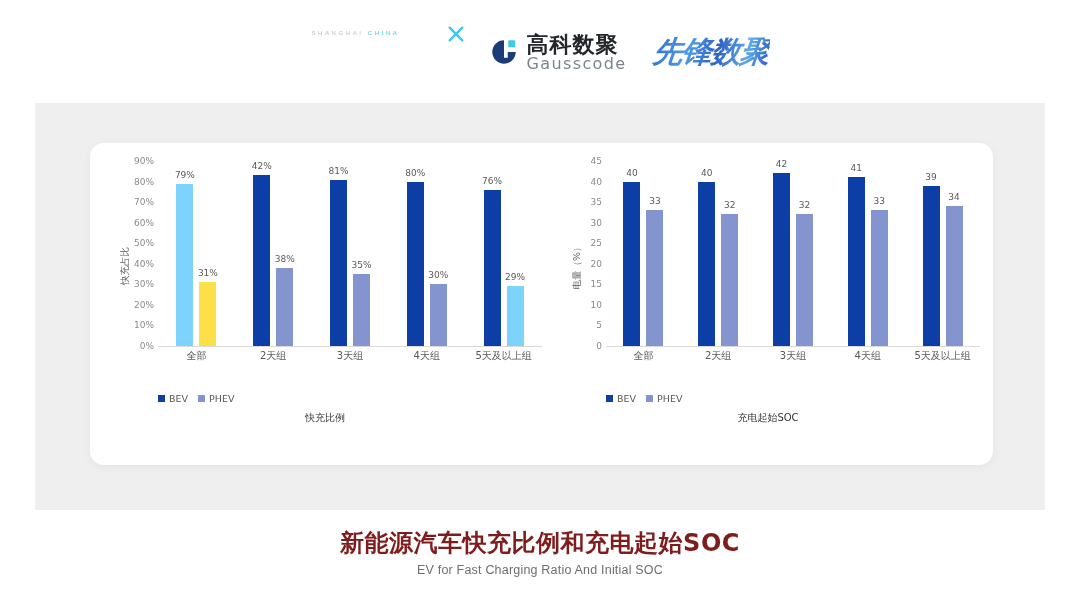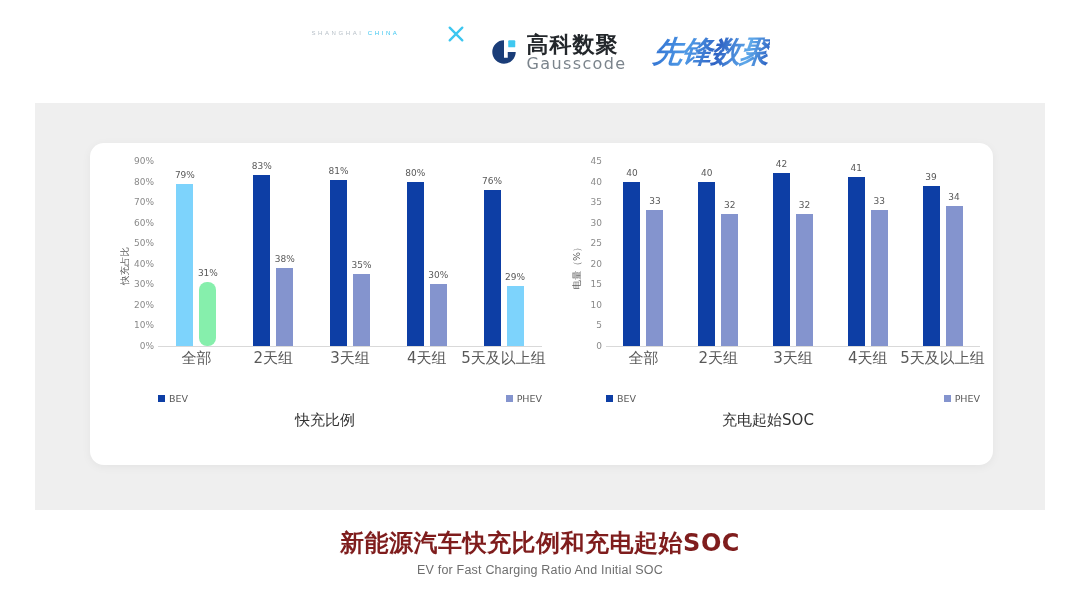--- a/index.html
+++ b/index.html
@@ -171,49 +171,49 @@
 
   .xticks {
     position: absolute;
     left: 58px; right: 8px;
     top: 188px;
     height: 16px;
   }
   .xtick {
     position: absolute;
     transform: translateX(-50%);
-    font-size: 15px;
+    font-size: 10px;
     color: #595959;
     white-space: nowrap;
     font-family: "DejaVu Sans", sans-serif;
   }
 
   .legend {
     position: absolute;
     left: 58px; right: 8px;
     top: 232px;
     display: flex;
     align-items: center;
-    justify-content: space-between;
+    justify-content: flex-start;
     gap: 10px;
     font-size: 9.5px;
     color: #595959;
     font-family: "DejaVu Sans", sans-serif;
   }
   .legend .item { display: flex; align-items: center; gap: 4px; }
   .legend .swatch { width: 7px; height: 7px; display: inline-block; }
   .legend .swatch.bev  { background: #0d3ea5; }
   .legend .swatch.phev { background: #8494ce; }
 
   .chart-title {
     position: absolute;
     left: 0; right: 0;
     top: 268px;
     text-align: center;
-    font-size: 15px;
+    font-size: 10px;
     color: #333333;
     font-family: "DejaVu Sans", sans-serif;
   }
 
   
   .footer {
     position: absolute;
     left: 0; top: 528px;
     width: 1080px;
     text-align: center;
@@ -276,27 +276,27 @@
           <div class="ytick" style="top: 61.6667px;">60%</div>
           <div class="ytick" style="top: 41.1111px;">70%</div>
           <div class="ytick" style="top: 20.5556px;">80%</div>
           <div class="ytick" style="top: 0px;">90%</div>
         </div>
       <div class="plot-area" id="plot-left">
           <div class="group" style="left: 0%; width: 20%;">
             <div class="bar bev" style="height: 162.389px; background: #7dd3fc;">
               <span class="vlabel">79%</span>
             </div>
-            <div class="bar phev" style="height: 63.7222px; background: #86efac; border-radius: 8px;">
+            <div class="bar phev" style="height: 63.7222px; background: #fde047;">
               <span class="vlabel">31%</span>
             </div>
           </div>
           <div class="group" style="left: 20%; width: 20%;">
             <div class="bar bev" style="height: 170.611px; background: rgb(13, 62, 165);">
-              <span class="vlabel">83%</span>
+              <span class="vlabel">42%</span>
             </div>
             <div class="bar phev" style="height: 78.1111px; background: rgb(132, 148, 206);">
               <span class="vlabel">38%</span>
             </div>
           </div>
           <div class="group" style="left: 40%; width: 20%;">
             <div class="bar bev" style="height: 166.5px; background: rgb(13, 62, 165);">
               <span class="vlabel">81%</span>
             </div>
             <div class="bar phev" style="height: 71.9444px; background: rgb(132, 148, 206);">

